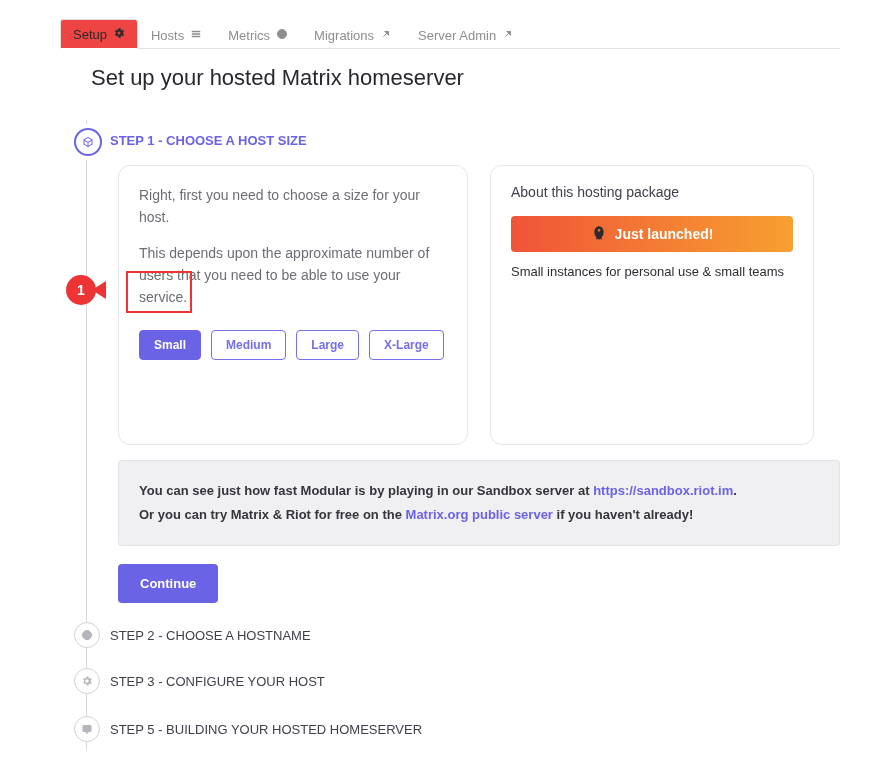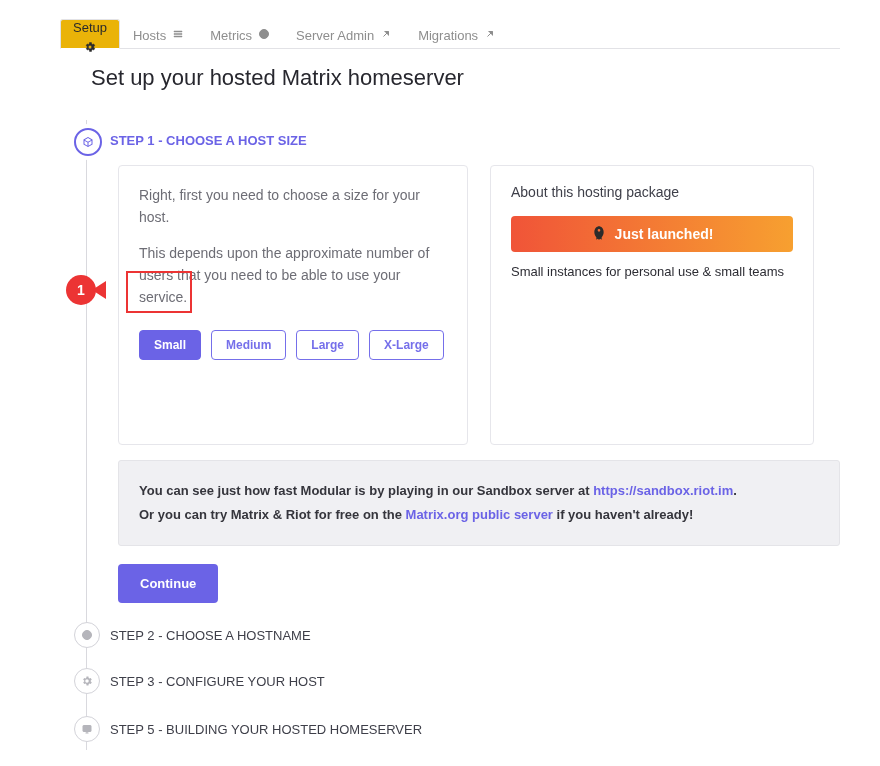--- a/index.html
+++ b/index.html
@@ -49,22 +49,21 @@
     border-bottom:none;
     cursor:pointer;
     position:relative;
     top:1px;
   }
   .tab.active{
     color:var(--nav);
     border:1px solid #e2e2e6;
     border-bottom:1px solid #fff;
     border-radius:3px 3px 0 0;
-    background:#eab308;
-    flex-direction:column;
+    background:#ef4444;
   }
   .tab svg{width:12px;height:12px;fill:currentColor;stroke:currentColor;}
   .page-title{
     position:absolute;
     left:56px;top:65px;
     font-size:22px;
     color:#27272e;
     margin-left:35px;
   }
   .timeline-line{
@@ -100,21 +99,21 @@
   .step-active{color:var(--purple);font-weight:600;}
 
   .panel-wrap{
     position:absolute;
     left:118px;top:165px;
     width:722px;
   }
   .cols{display:flex;gap:22px;}
   .card{
     border:1px solid var(--border);
-    border-radius:4px;
+    border-radius:12px;
     background:#fff;
     padding:18px 20px 24px 20px;
     box-sizing:border-box;
   }
   .card-left{width:350px;height:280px;}
   .card-right{width:324px;height:280px;}
   .desc-text{color:#6d6d75;font-size:14px;line-height:22px;}
   .size-btns{display:flex;gap:10px;margin-top:22px;}
   .size-btn{
     border:1px solid var(--purple-outline);
@@ -222,29 +221,29 @@
   <div class="tab">
     <span>Metrics</span>
     <span>
       <svg viewBox="0 0 24 24" fill="none" stroke="currentColor" stroke-width="2">
           <circle cx="12" cy="12" r="9"></circle>
           <path d="M12 7v5l3 2"></path>
         </svg>
     </span>
   </div>
   <div class="tab">
-    <span>Server Admin</span>
+    <span>Migrations</span>
     <span>
       <svg viewBox="0 0 24 24" fill="none" stroke="currentColor" stroke-width="2">
           <path d="M7 17 17 7M9 7h8v8"></path>
         </svg>
     </span>
   </div>
   <div class="tab">
-    <span>Migrations</span>
+    <span>Server Admin</span>
     <span>
       <svg viewBox="0 0 24 24" fill="none" stroke="currentColor" stroke-width="2">
           <path d="M7 17 17 7M9 7h8v8"></path>
         </svg>
     </span>
   </div>
 </div>
 
 <div class="page-title">Set up your hosted Matrix homeserver</div>
 

